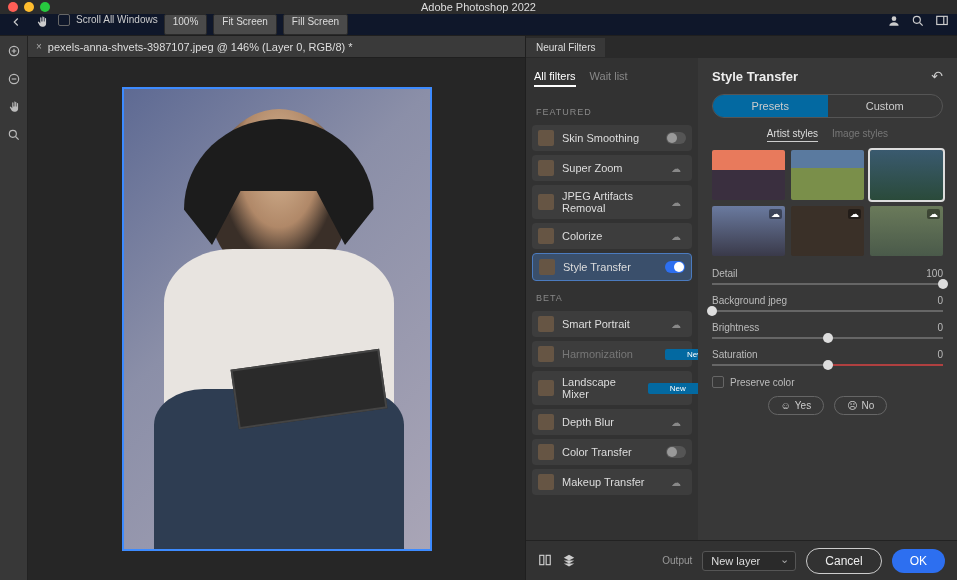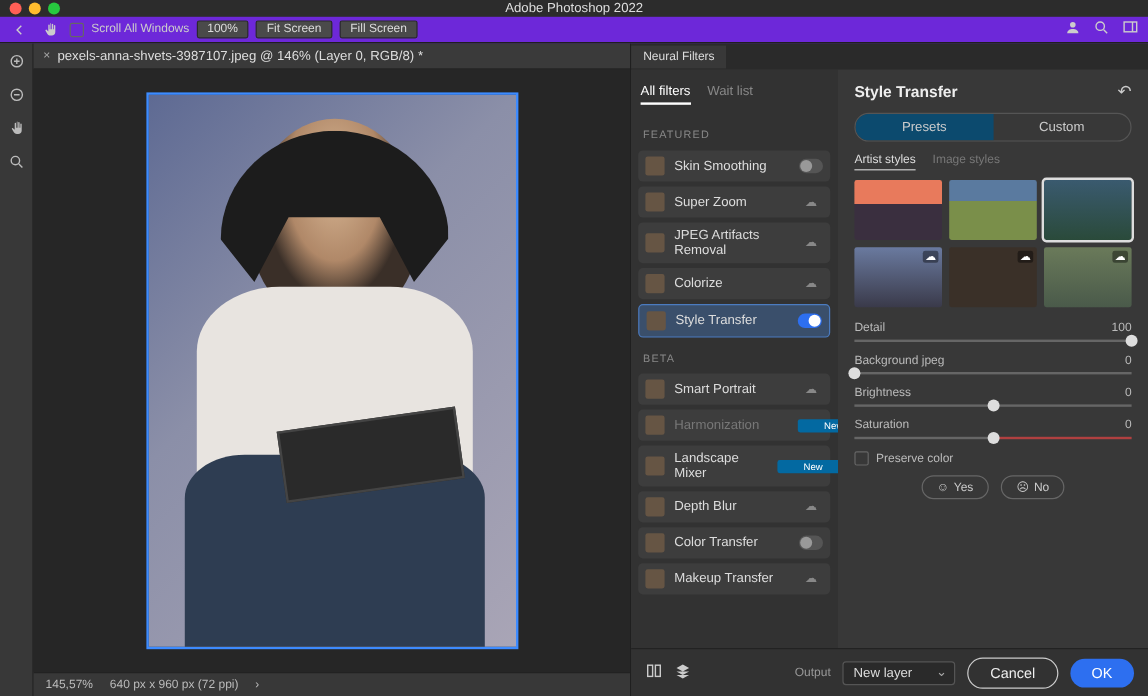--- a/index.html
+++ b/index.html
@@ -6,21 +6,21 @@
 body { width: 957px; height: 580px; background: #323232; color: #ccc; overflow: hidden; font-size: 11px; }
 
 .titlebar { height: 14px; background: #2c2c2c; display: flex; align-items: center; padding-left: 8px; position: relative; }
 .traffic { display: flex; gap: 6px; }
 .traffic span { width: 10px; height: 10px; border-radius: 50%; }
 .tl-close { background: #ff5f56; }
 .tl-min { background: #ffbd2e; }
 .tl-max { background: #27c93f; }
 .app-title { position: absolute; left: 0; right: 0; text-align: center; color: #ddd; font-size: 11px; pointer-events: none; }
 
-.topbar { height: 22px; background: #6d28d9; display: flex; align-items: center; padding: 0 6px; gap: 6px; border-bottom: 1px solid #1f1f1f; position: relative; }
+.topbar { height: 22px; background: #0f172a; display: flex; padding: 0 6px; gap: 6px; border-bottom: 1px solid #1f1f1f; position: relative; }
 .topbar .iconbtn { width: 20px; height: 16px; display: flex; align-items: center; justify-content: center; color: #ccc; }
 .chk { width: 12px; height: 12px; border: 1px solid #666; border-radius: 2px; }
 .topbar .lbl { color: #ccc; font-size: 10px; }
 .topbtn { background: #4a4a4a; border: 1px solid #2a2a2a; padding: 1px 8px; font-size: 10px; color: #ddd; border-radius: 2px; }
 .right-icons { position: absolute; right: 8px; display: flex; gap: 10px; align-items: center; }
 
 .main { display: flex; height: 544px; }
 
 .tool-strip { width: 28px; background: #383838; display: flex; flex-direction: column; align-items: center; padding-top: 6px; gap: 10px; border-right: 1px solid #222; }
 .tool { width: 18px; height: 18px; display: flex; align-items: center; justify-content: center; color: #bbb; }
@@ -61,22 +61,22 @@
 .toggle.on { background: #2d6ff0; }
 .toggle.on::after { content: ""; position: absolute; width: 10px; height: 10px; background: #fff; border-radius: 50%; top: 1px; right: 1px; }
 .cloud { font-size: 11px; }
 
 .style-panel { flex: 1; background: #383838; padding: 10px 14px; overflow-y: auto; position: relative; }
 .style-header { display: flex; justify-content: space-between; align-items: center; margin-bottom: 10px; }
 .style-header h3 { font-size: 13px; font-weight: 600; color: #eee; }
 .reset { color: #ccc; font-size: 14px; }
 .seg { display: flex; border: 1px solid #555; border-radius: 14px; overflow: hidden; margin-bottom: 10px; }
 .seg div { flex: 1; text-align: center; padding: 5px 0; font-size: 11px; color: #ccc; }
-.seg .active { background: #0c4a6e; }
-.subtabs { display: flex; gap: 14px; font-size: 10px; margin-bottom: 8px; }
+.seg .active { background: #0369a1; }
+.subtabs { display: flex; gap: 14px; font-size: 10px; margin-bottom: 8px; justify-content: center; }
 .subtabs .active { color: #ddd; border-bottom: 1px solid #ccc; padding-bottom: 2px; }
 .subtabs .inactive { color: #777; }
 .style-grid { display: grid; grid-template-columns: repeat(3, 1fr); gap: 6px; margin-bottom: 12px; }
 .style-th { height: 50px; border-radius: 2px; position: relative; }
 .style-th.selected { outline: 2px solid #ddd; }
 .style-th .dl { position: absolute; top: 3px; right: 3px; color: #fff; font-size: 9px; background: rgba(0,0,0,.4); padding: 0 2px; border-radius: 2px; }
 .th1 { background: linear-gradient(#e87a5c 40%, #3a2f3f 40%); }
 .th2 { background: linear-gradient(#5a7a9f 35%, #7a8f4a 35%); }
 .th3 { background: linear-gradient(#3a5a6f, #2a4a3a); }
 .th4 { background: linear-gradient(#6a7a9f, #3a3a4a); }
@@ -183,25 +183,20 @@
         <span>pexels-anna-shvets-3987107.jpeg @ 146% (Layer 0, RGB/8) *</span>
       </div>
     </div>
     <div class="canvas-area">
       <div class="painting">
         <div class="shirt"></div>
         <div class="jeans"></div>
         <div class="book"></div>
       </div>
     </div>
-    <div class="statusbar">
-      <span>145,57%</span>
-      <span>640 px x 960 px (72 ppi)</span>
-      <span>›</span>
-    </div>
   </div>
 
   <div class="panel-col">
     <div class="nf-tab">
         <span>Neural Filters</span>
       </div>
 
     <div class="panel-body">
       <div class="filter-list">
         <div class="filter-tabs">

